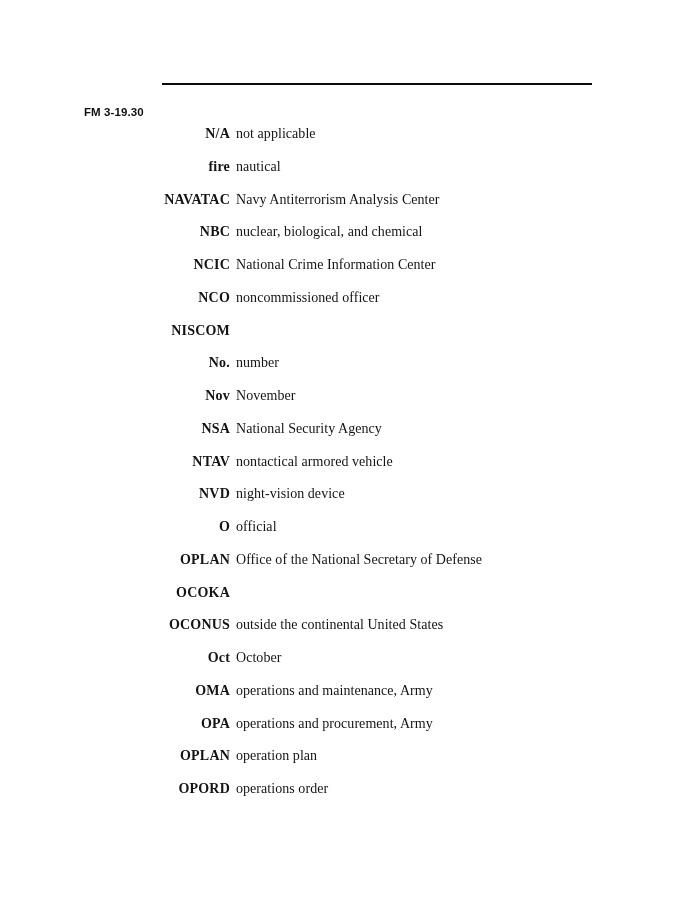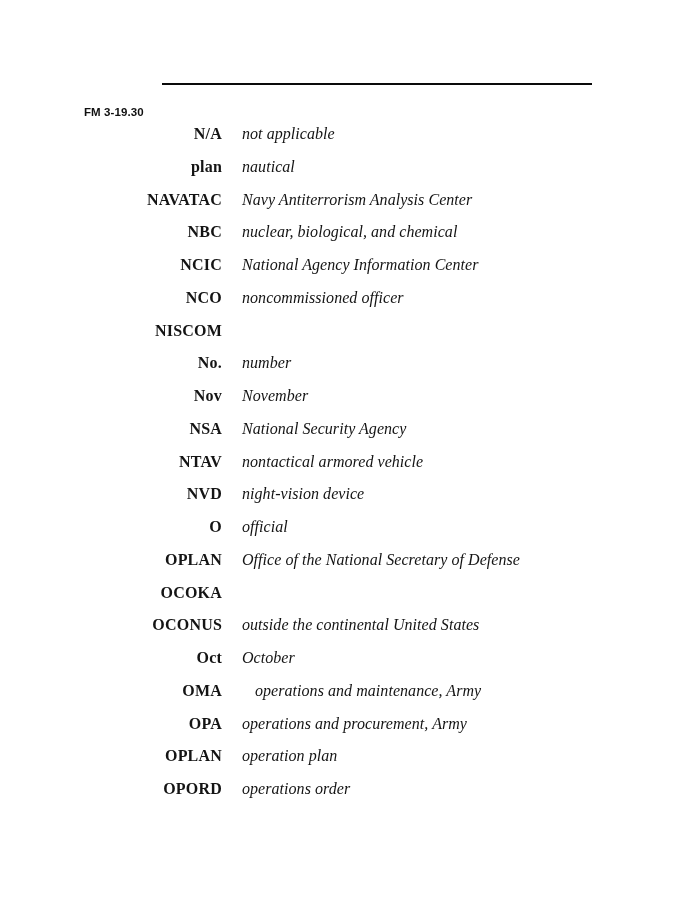--- a/index.html
+++ b/index.html
@@ -48,41 +48,40 @@
   
   .glossary {
     position: absolute;
     left: 82px;
     top: 127px;
     width: 520px;
     height: 700px;
   }
   .entry {
     position: absolute;
-    left: 0;
+    left: 8px;
     display: flex;
     align-items: flex-start;
     width: 100%;
-    font-size: 16px;
+    font-size: 14px;
     line-height: 14px;
   }
   .term {
     flex: 0 0 140px;
     width: 140px;
     text-align: right;
     font-weight: 700;
     letter-spacing: 0.2px;
     white-space: nowrap;
   }
   .definition {
-    margin-left: 20px;
+    margin-left: 6px;
     max-width: 345px;
     white-space: pre-line;
     letter-spacing: 0.05px;
-    font-style: italic;
   }
   
   .page-label {
     position: absolute;
     left: 82px;
     top: 900px;
     font-family: "Liberation Sans", sans-serif;
     font-weight: 700;
     font-size: 13px;
     line-height: 13px;
@@ -99,34 +98,34 @@
     <span class="doc-number">FM 3-19.30</span>
     <span class="header-rule"></span>
   </div>
 
   <div class="glossary" id="glossary-list">
       <div class="entry" style="top: 0px;">
     <span class="term">N/A</span>
     <span class="definition">not applicable</span>
   </div>
       <div class="entry" style="top: 32.75px;">
-    <span class="term">plan</span>
+    <span class="term">fire</span>
     <span class="definition">nautical</span>
   </div>
       <div class="entry" style="top: 65.5px;">
     <span class="term">NAVATAC</span>
     <span class="definition">Navy Antiterrorism Analysis Center</span>
   </div>
       <div class="entry" style="top: 98.25px;">
     <span class="term">NBC</span>
     <span class="definition">nuclear, biological, and chemical</span>
   </div>
       <div class="entry" style="top: 131px;">
     <span class="term">NCIC</span>
-    <span class="definition">National Agency Information Center</span>
+    <span class="definition">National Crime Information Center</span>
   </div>
       <div class="entry" style="top: 163.75px;">
     <span class="term">NCO</span>
     <span class="definition">noncommissioned officer</span>
   </div>
       <div class="entry" style="top: 196.5px;">
     <span class="term">NISCOM</span>
   </div>
       <div class="entry" style="top: 229.25px;">
     <span class="term">No.</span>
@@ -160,21 +159,21 @@
     <span class="term">OCOKA</span>
   </div>
       <div class="entry" style="top: 491.25px;">
     <span class="term">OCONUS</span>
     <span class="definition">outside the continental United States</span>
   </div>
       <div class="entry" style="top: 524px;">
     <span class="term">Oct</span>
     <span class="definition">October</span>
   </div>
-      <div class="entry" style="top: 556.75px; gap: 13px;">
+      <div class="entry" style="top: 556.75px;">
     <span class="term">OMA</span>
     <span class="definition">operations and maintenance, Army</span>
   </div>
       <div class="entry" style="top: 589.5px;">
     <span class="term">OPA</span>
     <span class="definition">operations and procurement, Army</span>
   </div>
       <div class="entry" style="top: 622.25px;">
     <span class="term">OPLAN</span>
     <span class="definition">operation plan</span>

